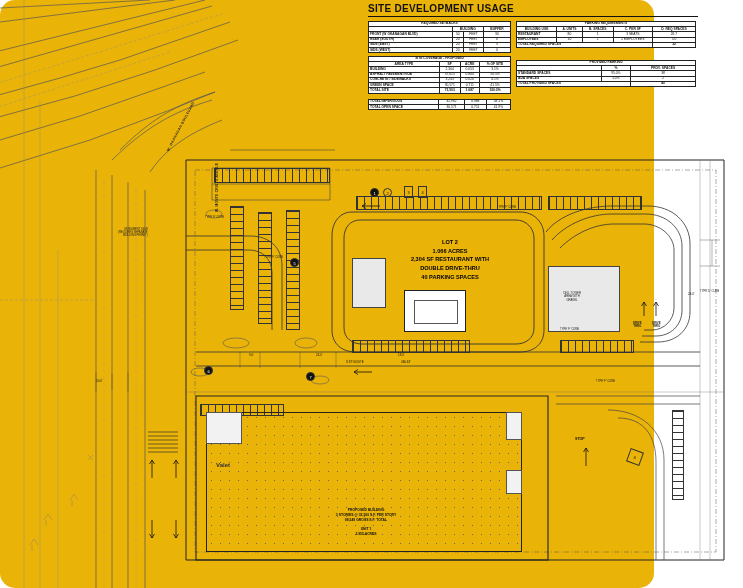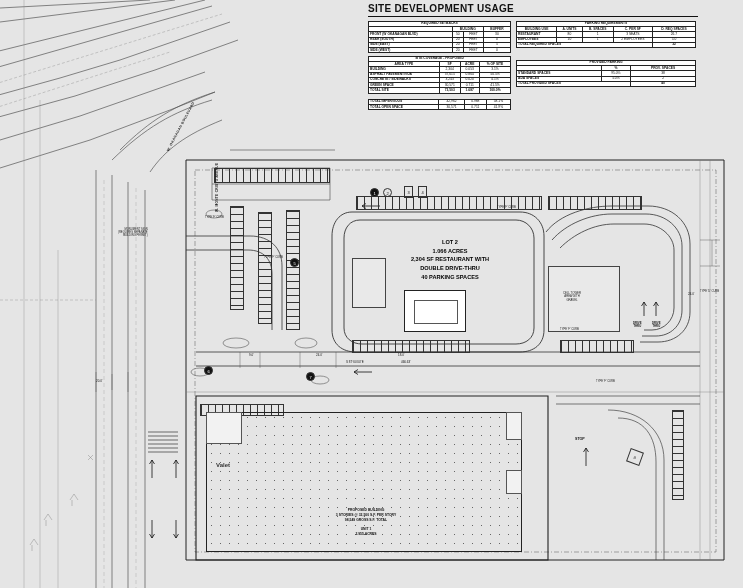--- a/index.html
+++ b/index.html
@@ -1,18 +1,18 @@
 <!DOCTYPE html>
 <html><head>
 <meta charset="utf-8">
 <style>
   html,body{margin:0;padding:0;background:#fff;}
   body{width:743px;height:588px;overflow:hidden;
        font-family:"Liberation Sans",sans-serif;color:#111;}
-  #sheet{position:relative;width:743px;height:588px;background:#e5e5e5;}
+  #sheet{position:relative;width:654px;height:588px;background:#eab308;border-radius:15px;}
 
   
   .title{position:absolute;left:368px;top:3px;font-size:10px;font-weight:bold;
          letter-spacing:.3px;color:#111;}
   .title-rule{position:absolute;left:368px;top:16px;width:330px;height:1px;background:#111;}
 
   
   .tbl{position:absolute;border-collapse:collapse;font-size:3.3px;
        background:#fff;line-height:1.05;}
   .tbl td,.tbl th{border:0.5px solid #222;padding:0.4px 1px;

